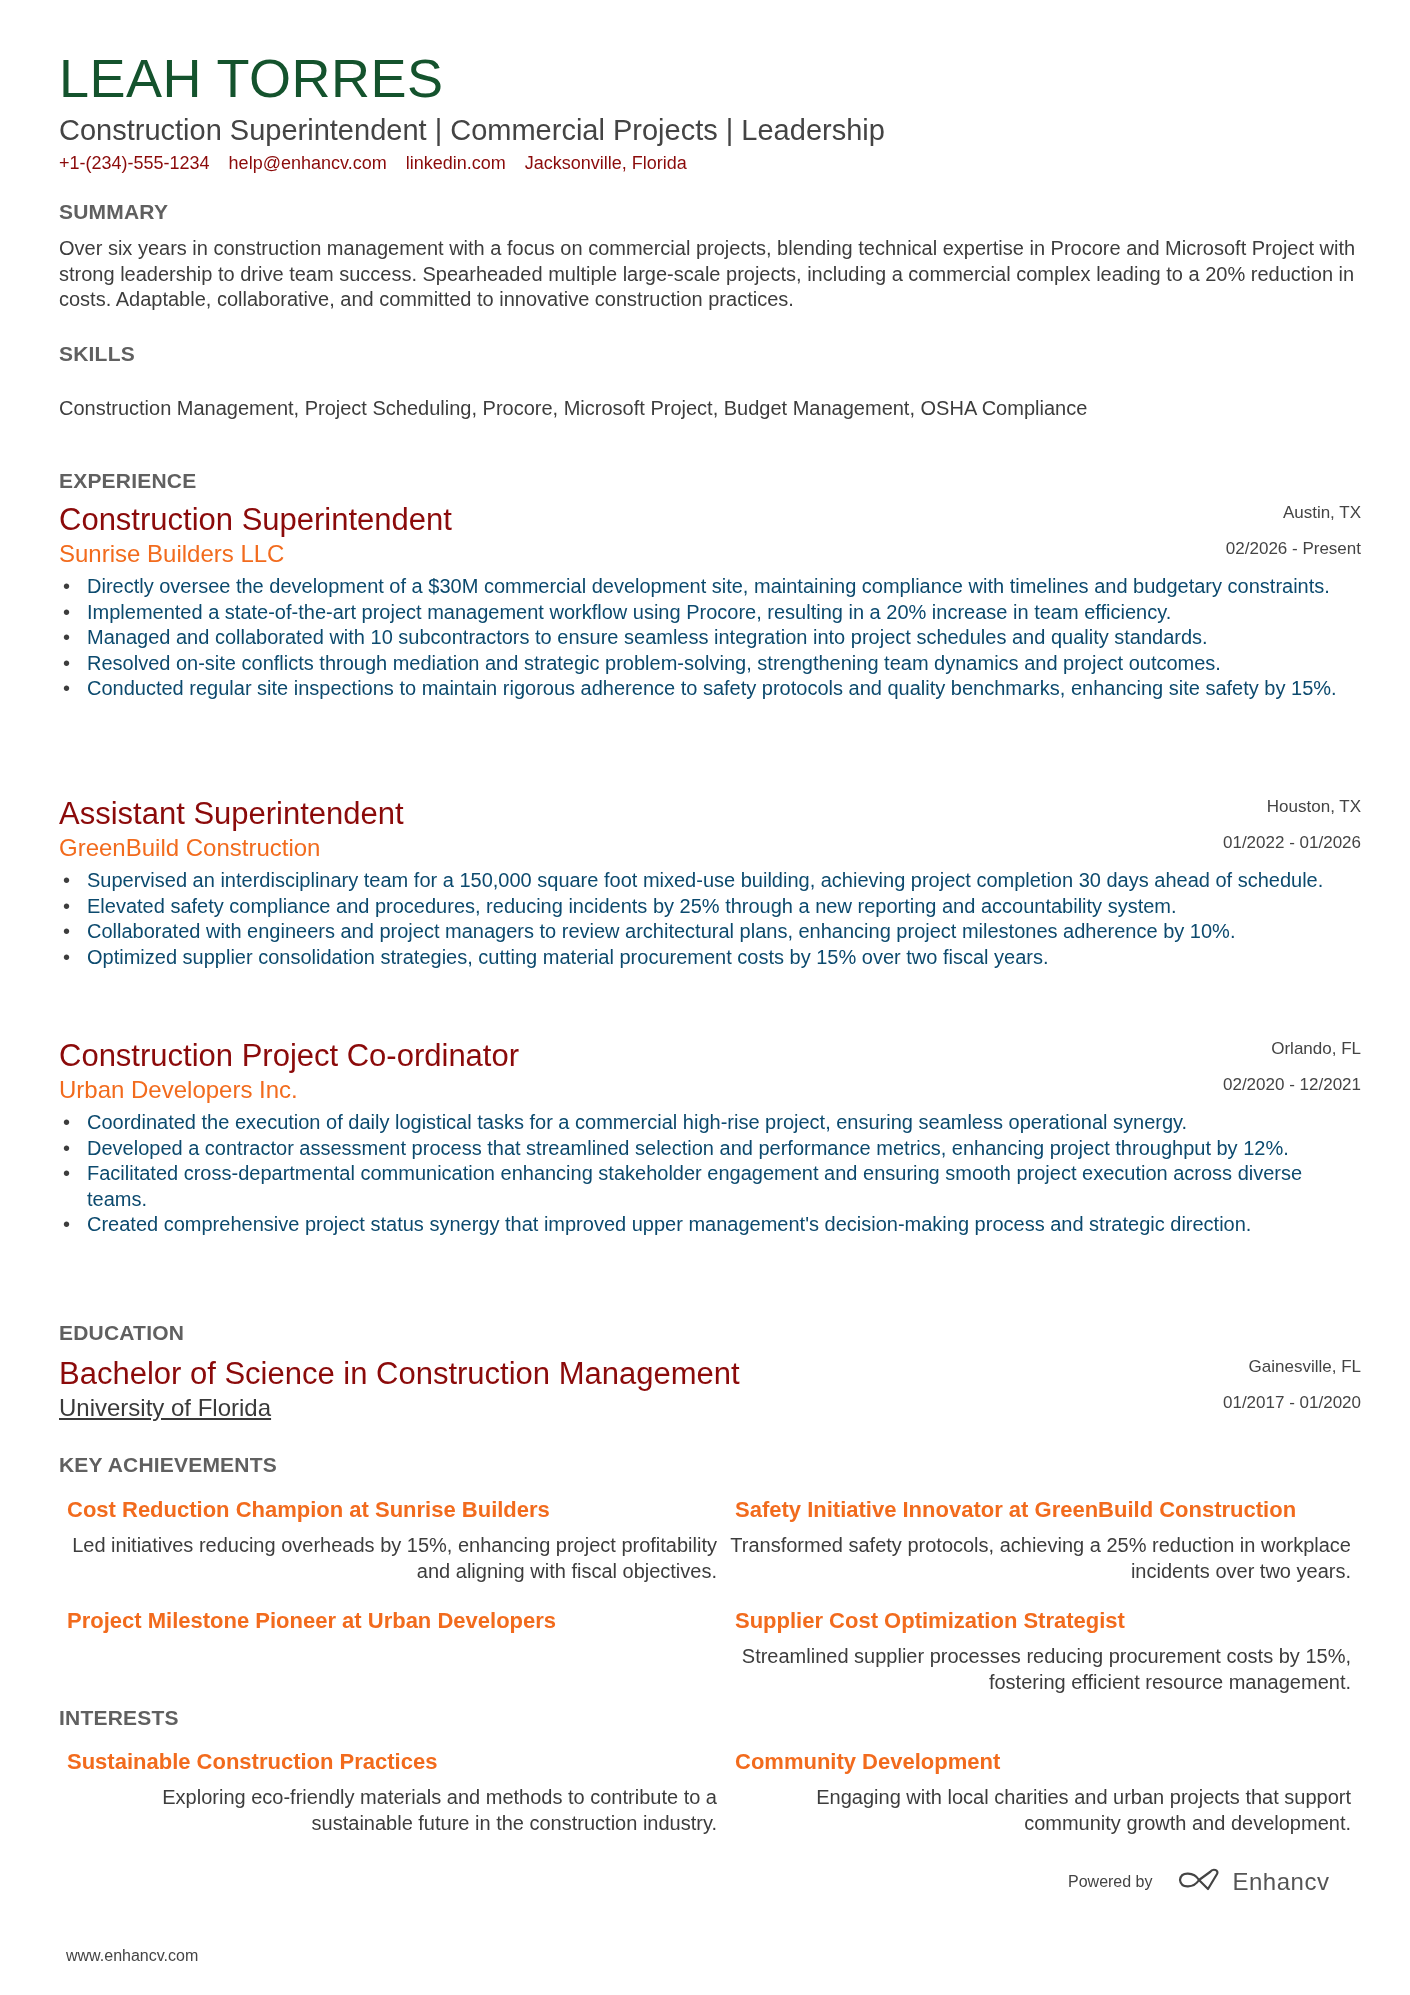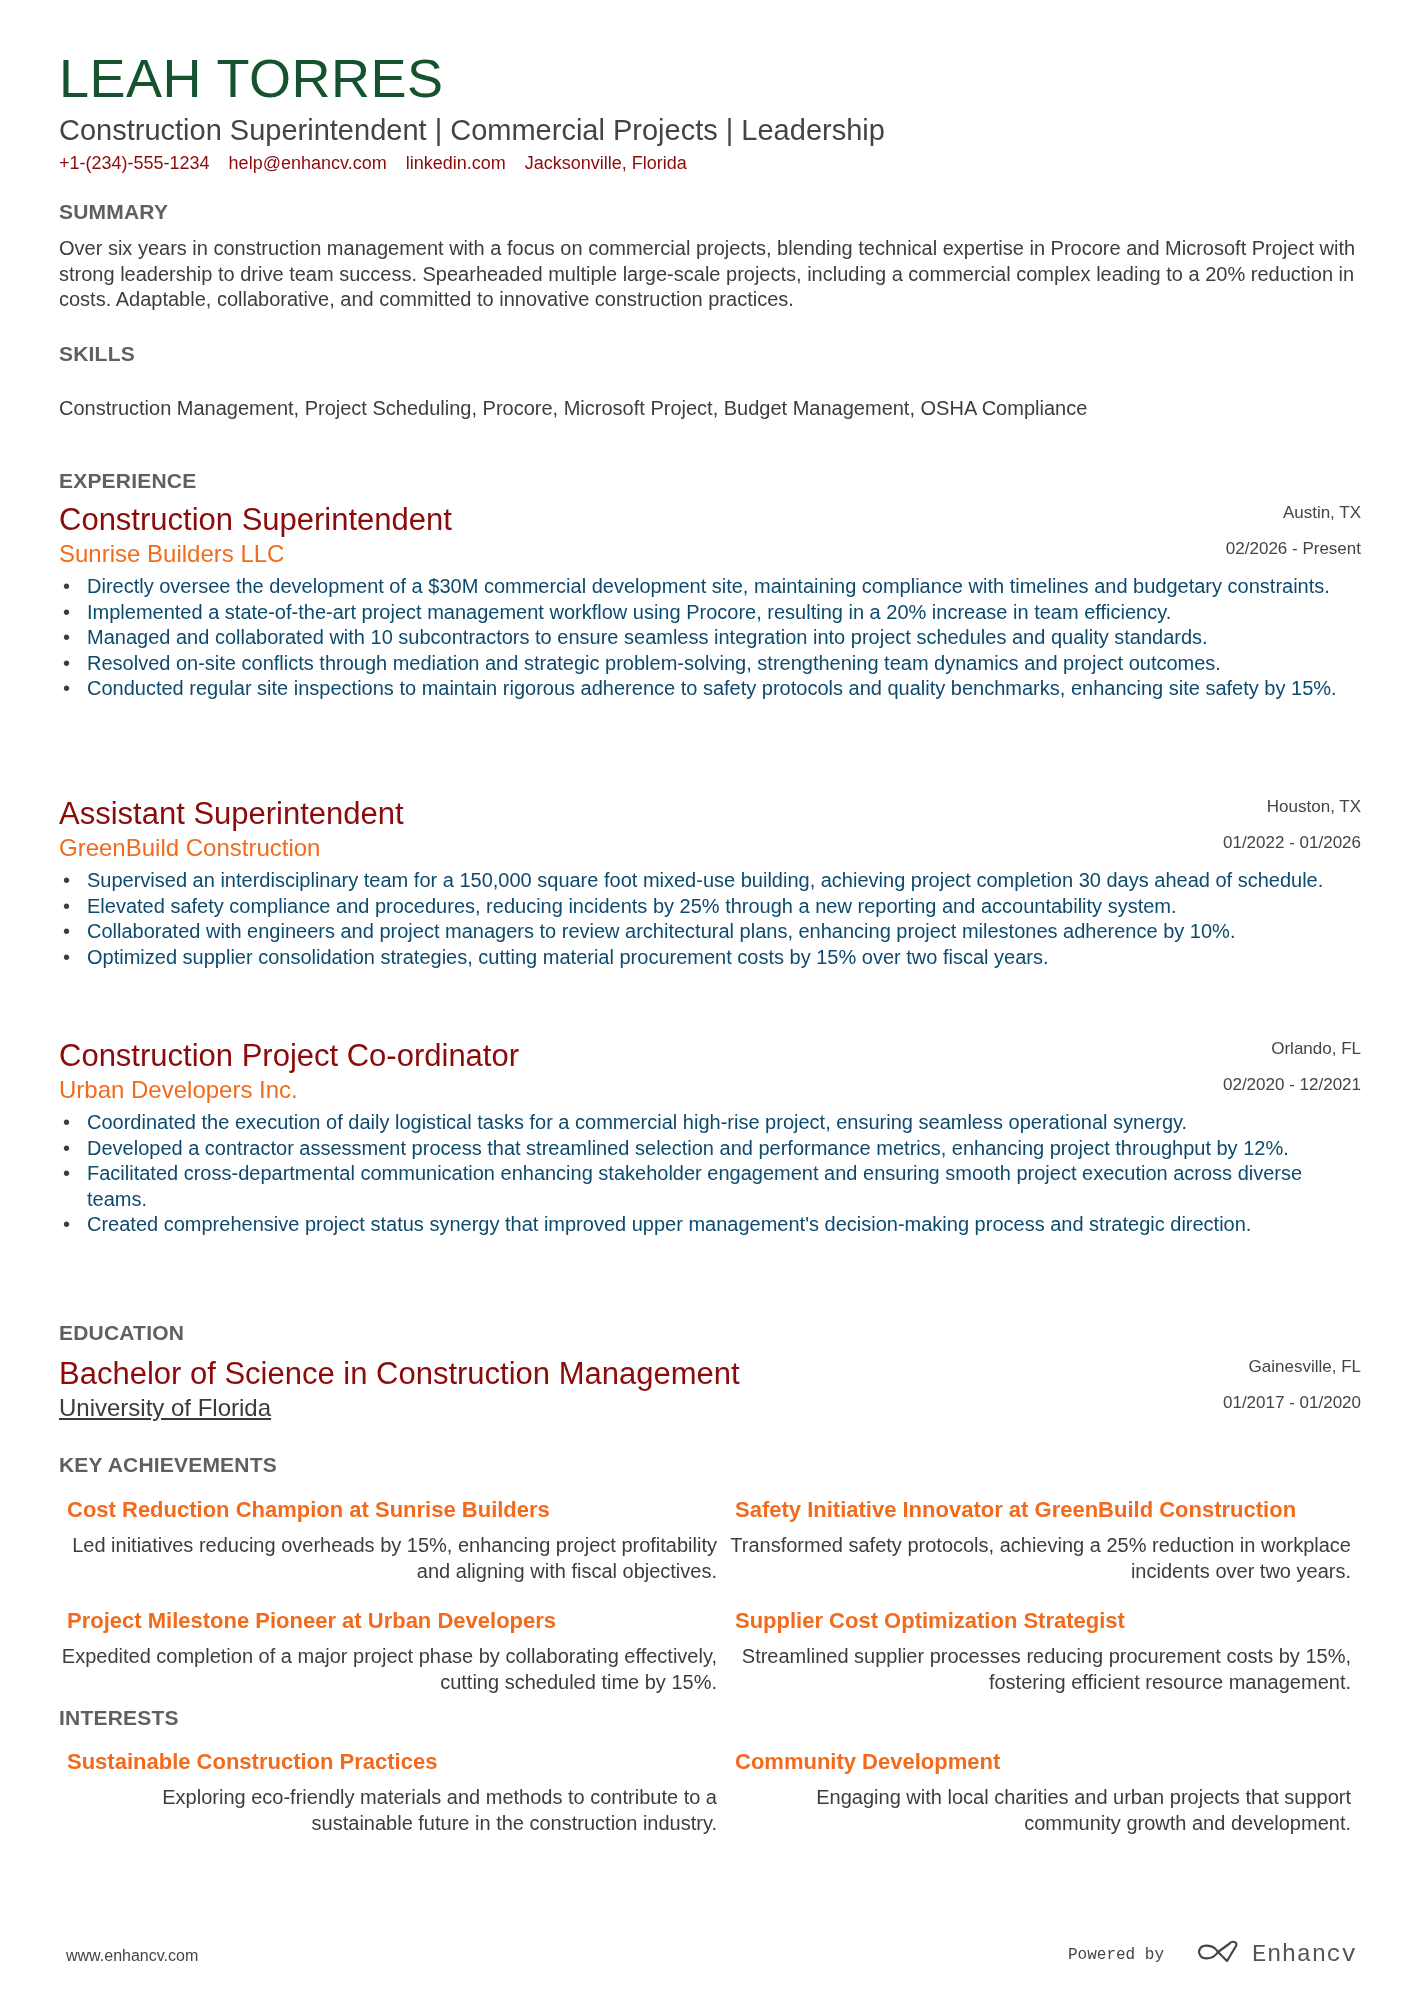--- a/index.html
+++ b/index.html
@@ -20,21 +20,21 @@
   .job-meta .loc { margin-top: 0; }
   .job-meta .date { margin-top: 18px; }
   ul.bullets { list-style: none; margin: 5px 0 0 0; padding: 0; }
   ul.bullets li { position: relative; padding-left: 28px; font-size: 20px; line-height: 25.6px; color: #0c4a6e; }
   ul.bullets li::before { content: "•"; position: absolute; left: 4px; top: 0; color: #3d3d3d; }
   .edu-school { font-size: 24px; color: #3a3a3a; line-height: 30px; margin: 0; text-decoration: underline; }
   .grid2 { position: absolute; left: 0; width: 1302px; display: grid; grid-template-columns: 668px 634px; }
   .cell-title { font-size: 22px; font-weight: bold; color: #f26b1d; line-height: 30px; margin: 8px; }
   .cell-desc { font-size: 20px; line-height: 25.6px; color: #3d3d3d; margin: 4px 0 0 0; padding-right: 10px; text-align: right; }
   .footer-left { position: absolute; left: 66px; top: 1947px; font-size: 16px; color: #444; }
-  .footer-right { position: absolute; left: 1068px; top: 1940px; display: flex; align-items: center; gap: 32px; font-family: Liberation Mono, monospace; }
+  .footer-right { position: absolute; left: 1068px; top: 1868px; display: flex; align-items: center; gap: 24px; }
   .powered { font-size: 16px; color: #444; }
   .brand { display: flex; align-items: center; gap: 10px; }
   .brand-name { font-size: 24px; color: #555; letter-spacing: 0.5px; }
 </style>
 </head>
 <body>
 
 <div class="page">
 
   <h1 class="name">LEAH TORRES</h1>
@@ -112,21 +112,20 @@
     <div>
       <div class="cell-title">Cost Reduction Champion at Sunrise Builders</div>
       <p class="cell-desc">Led initiatives reducing overheads by 15%, enhancing project profitability and aligning with fiscal objectives.</p>
     </div>
     <div>
       <div class="cell-title">Safety Initiative Innovator at GreenBuild Construction</div>
       <p class="cell-desc">Transformed safety protocols, achieving a 25% reduction in workplace incidents over two years.</p>
     </div>
     <div style="margin-top:14px">
       <div class="cell-title">Project Milestone Pioneer at Urban Developers</div>
-      <p class="cell-desc">Expedited completion of a major project phase by collaborating effectively, cutting scheduled time by 15%.</p>
     </div>
     <div style="margin-top:14px">
       <div class="cell-title">Supplier Cost Optimization Strategist</div>
       <p class="cell-desc">Streamlined supplier processes reducing procurement costs by 15%, fostering efficient resource management.</p>
     </div>
   </div>
 
   <h2 class="section-title" style="top:1705px">INTERESTS</h2>
   <div class="grid2" style="top:1739px">
     <div>

